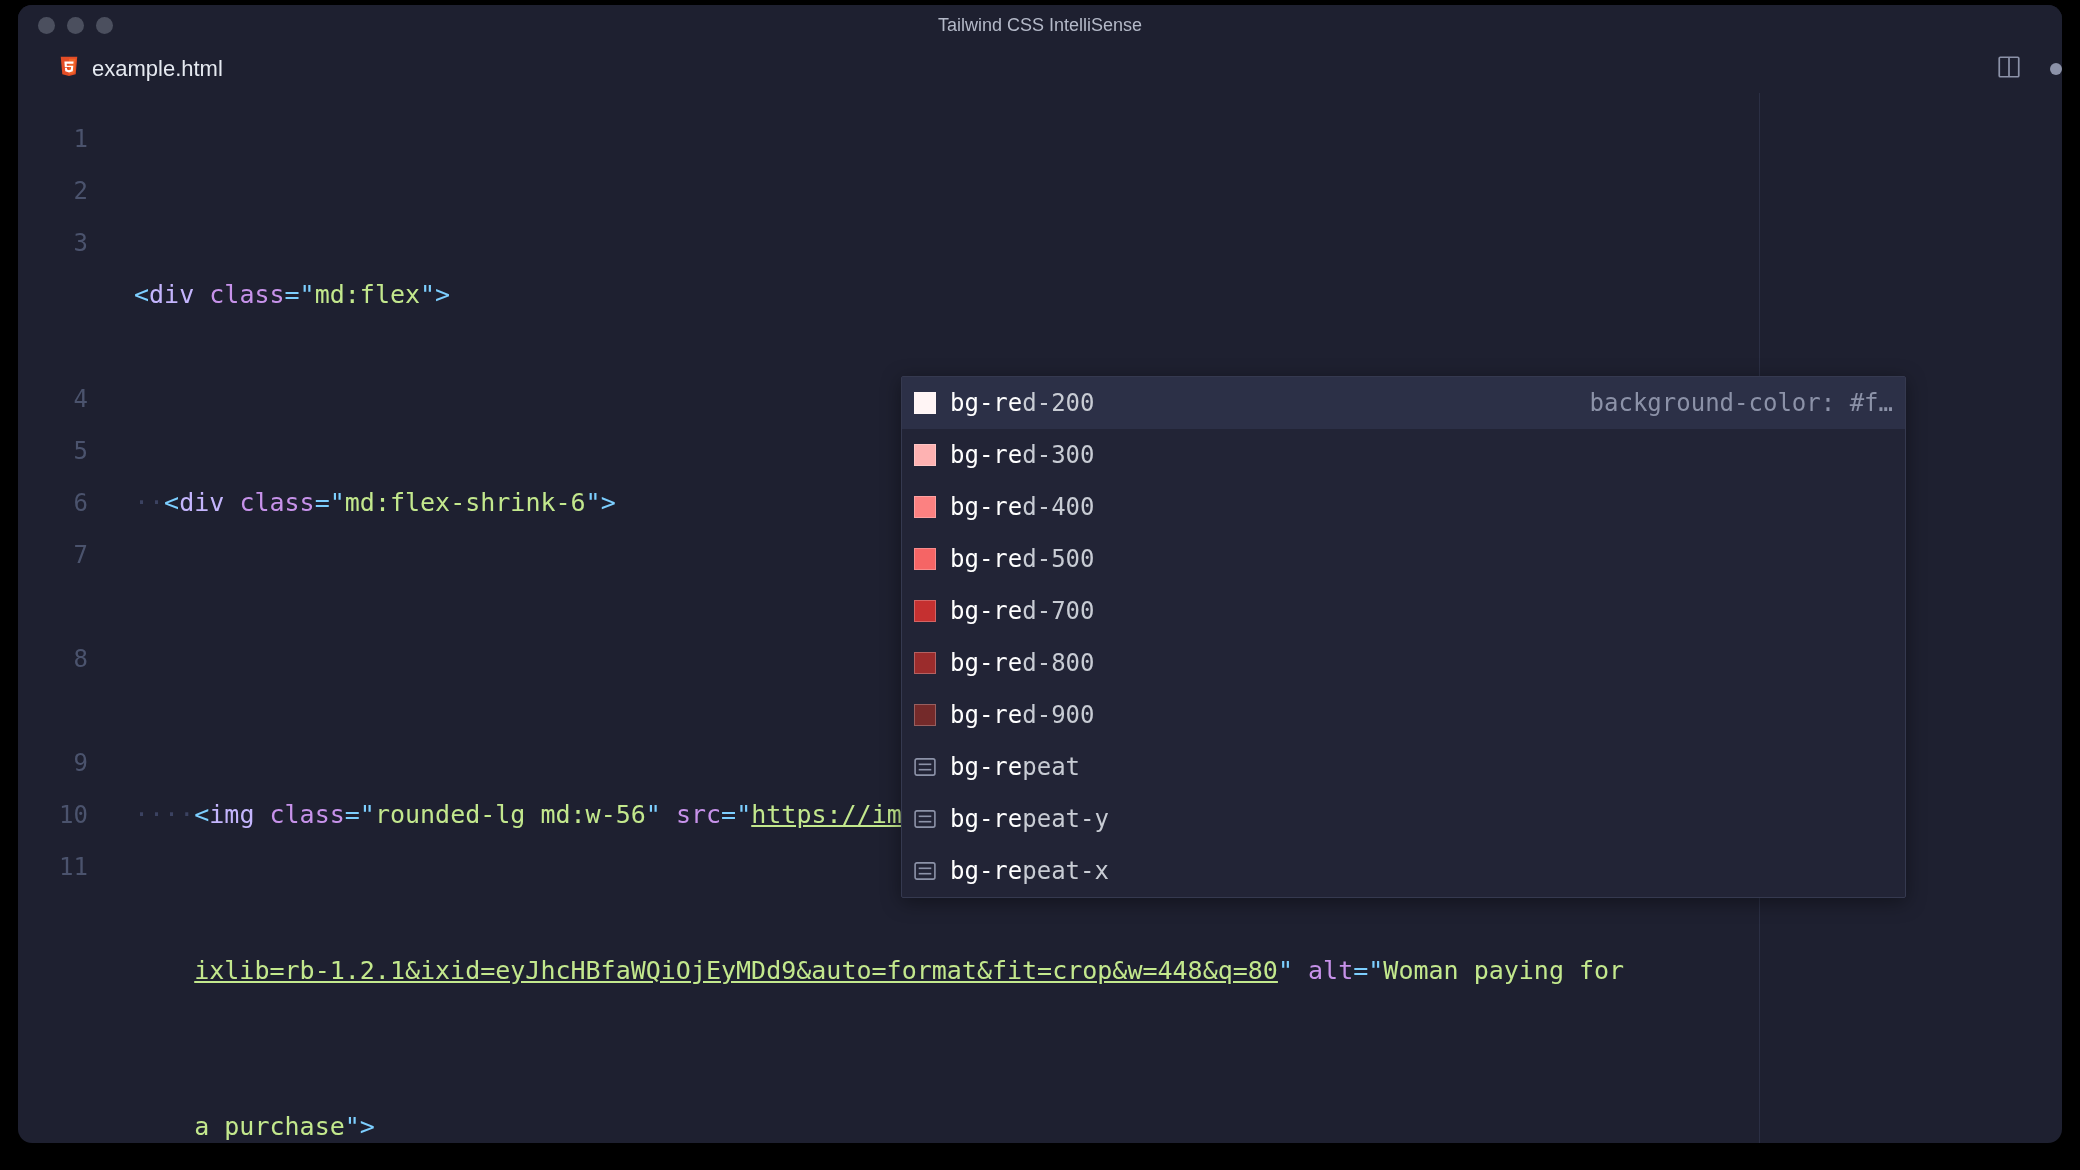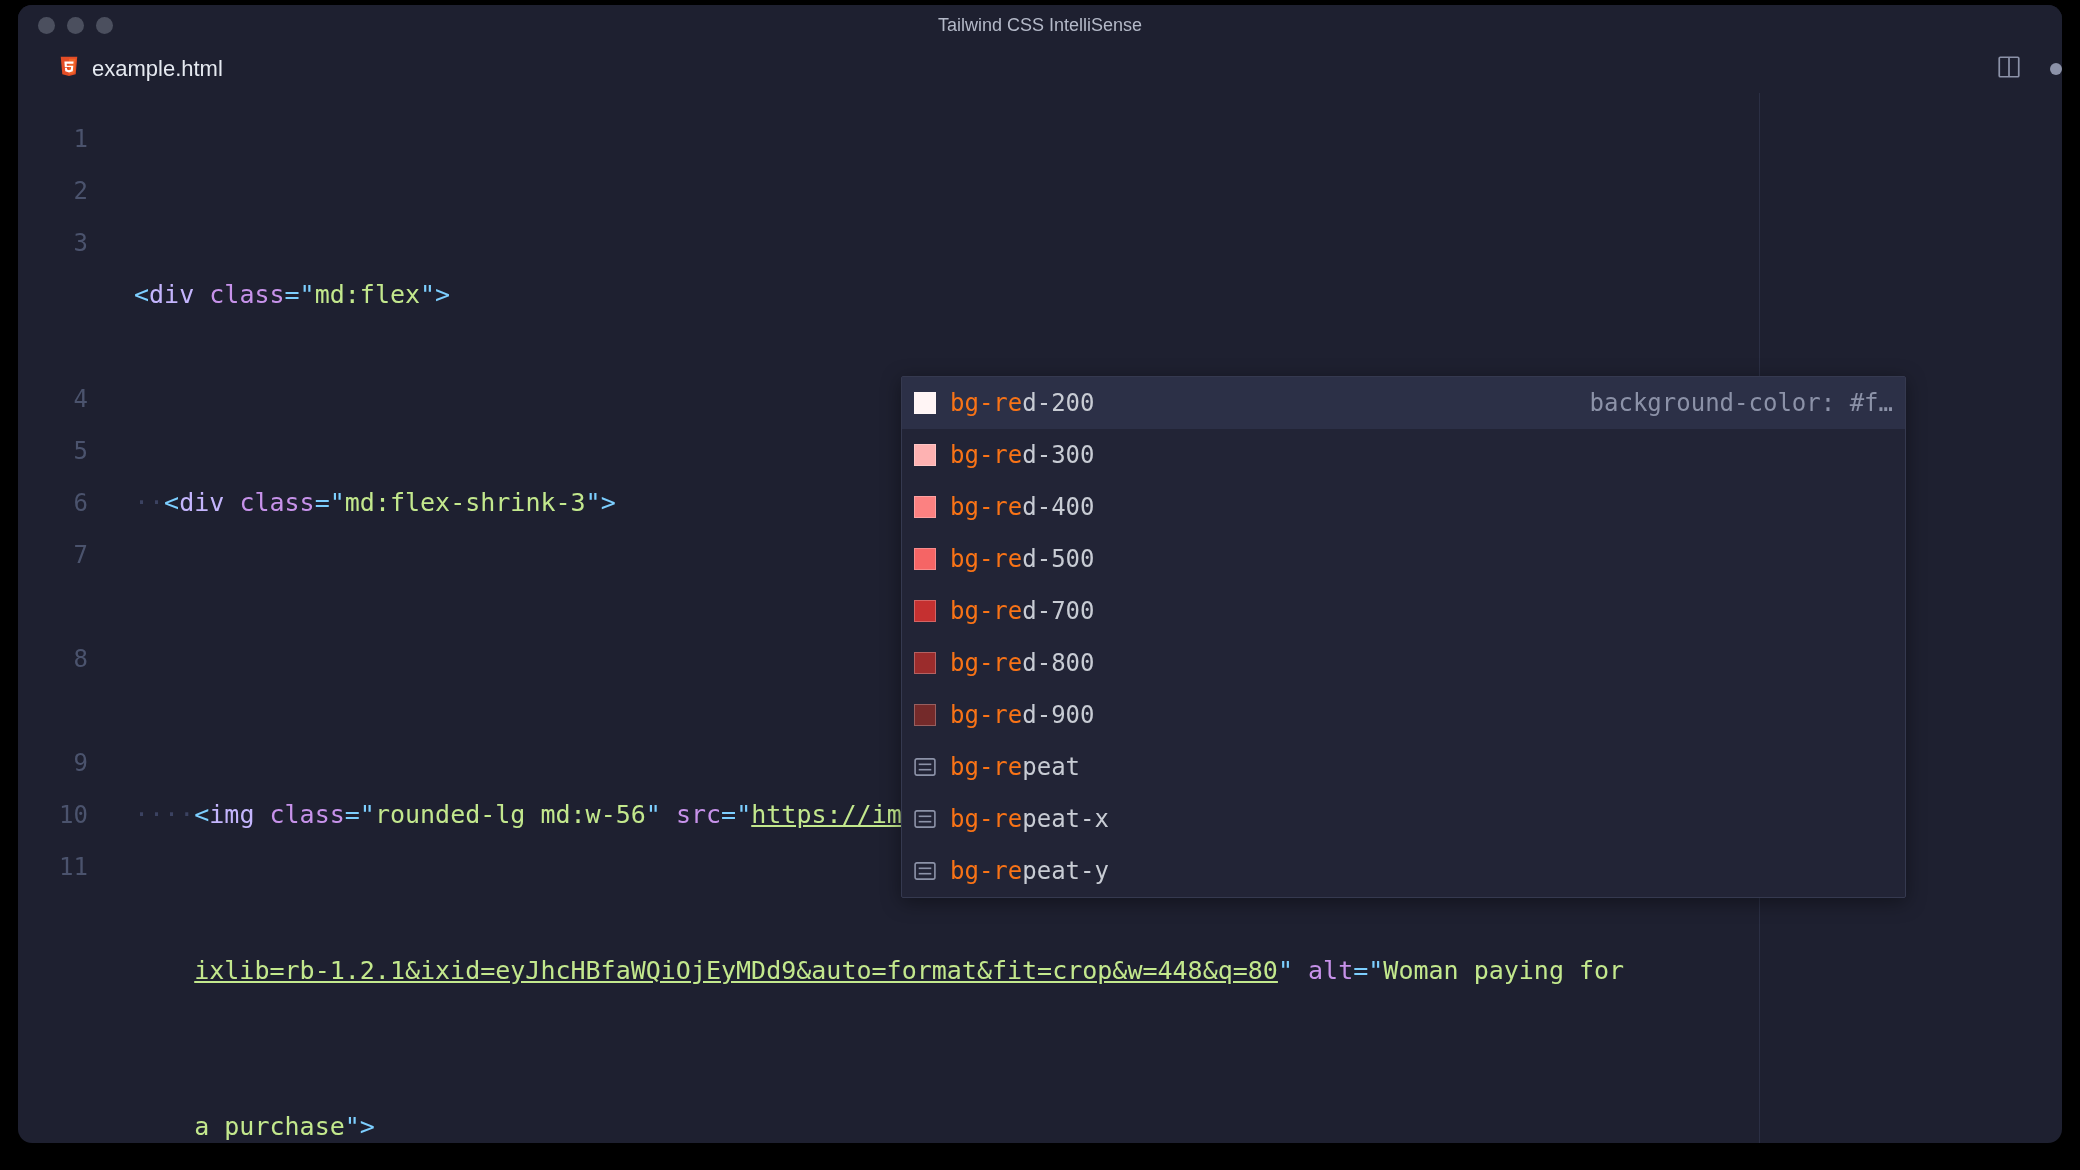--- a/index.html
+++ b/index.html
@@ -139,21 +139,21 @@
     width: 22px;
     height: 22px;
     flex-shrink: 0;
     display: flex;
     align-items: center;
     justify-content: center;
     color: #8c92a8;
   }
   .kind-icon svg { width: 22px; height: 18px; }
   .popup-label { flex: 0 0 auto; color: #c8ccd4; }
-  .popup-label .match { color: #f97316; }
+  .popup-label .match { color: #ffffff; }
   .popup-detail {
     margin-left: auto;
     color: #8c92a8;
     white-space: nowrap;
     overflow: hidden;
   }
 </style>
 </head>
 <body>
 
@@ -202,21 +202,21 @@
       <div style="height:104px; display:flex; align-items:flex-start; justify-content:flex-end;">8</div>
       <div>9</div>
       <div>10</div>
       <div>11</div>
     </div>
 
     <div class="code">
       
       <div class="code-line"><span class="punct">&lt;</span><span class="tag">div</span> <span class="attr">class</span><span class="eq">=</span><span class="punct">"</span><span class="str">md:flex</span><span class="punct">"</span><span class="punct">&gt;</span></div>
       
-      <div class="code-line"><span class="ws">··</span><span class="punct">&lt;</span><span class="tag">div</span> <span class="attr">class</span><span class="eq">=</span><span class="punct">"</span><span class="str">md:flex-shrink-3</span><span class="punct">"</span><span class="punct">&gt;</span></div>
+      <div class="code-line"><span class="ws">··</span><span class="punct">&lt;</span><span class="tag">div</span> <span class="attr">class</span><span class="eq">=</span><span class="punct">"</span><span class="str">md:flex-shrink-6</span><span class="punct">"</span><span class="punct">&gt;</span></div>
       
       <div class="code-line" style="height:auto;">
         <div><span class="ws">····</span><span class="punct">&lt;</span><span class="tag">img</span> <span class="attr">class</span><span class="eq">=</span><span class="punct">"</span><span class="str">rounded-lg md:w-56</span><span class="punct">"</span> <span class="attr">src</span><span class="eq">=</span><span class="punct">"</span><span class="url">https://images.unsplash.com/photo-1556740738-b6a63e27c4df?</span></div>
         <div><span class="ws">    </span><span class="url">ixlib=rb-1.2.1&amp;ixid=eyJhcHBfaWQiOjEyMDd9&amp;auto=format&amp;fit=crop&amp;w=448&amp;q=80</span><span class="punct">"</span> <span class="attr">alt</span><span class="eq">=</span><span class="punct">"</span><span class="str">Woman paying for </span></div>
         <div><span class="ws">    </span><span class="str">a purchase</span><span class="punct">"</span><span class="punct">&gt;</span></div>
       </div>
       
       
       
       
@@ -278,27 +278,27 @@
         <div class="popup-label"><span class="match">bg-re</span><span>peat</span></div>
       </div>
       <div class="popup-row">
         <div class="kind-icon">
           <svg viewBox="0 0 24 20" fill="none" stroke="#8c92a8" stroke-width="1.8">
             <rect x="1" y="1" width="22" height="18" rx="2"></rect>
             <line x1="5" y1="7" x2="19" y2="7"></line>
             <line x1="5" y1="13" x2="19" y2="13"></line>
           </svg>
         </div>
-        <div class="popup-label"><span class="match">bg-re</span><span>peat-x</span></div>
+        <div class="popup-label"><span class="match">bg-re</span><span>peat-y</span></div>
       </div>
       <div class="popup-row">
         <div class="kind-icon">
           <svg viewBox="0 0 24 20" fill="none" stroke="#8c92a8" stroke-width="1.8">
             <rect x="1" y="1" width="22" height="18" rx="2"></rect>
             <line x1="5" y1="7" x2="19" y2="7"></line>
             <line x1="5" y1="13" x2="19" y2="13"></line>
           </svg>
         </div>
-        <div class="popup-label"><span class="match">bg-re</span><span>peat-y</span></div>
+        <div class="popup-label"><span class="match">bg-re</span><span>peat-x</span></div>
       </div>
     </div>
 
 </div>
 
 </body></html>

